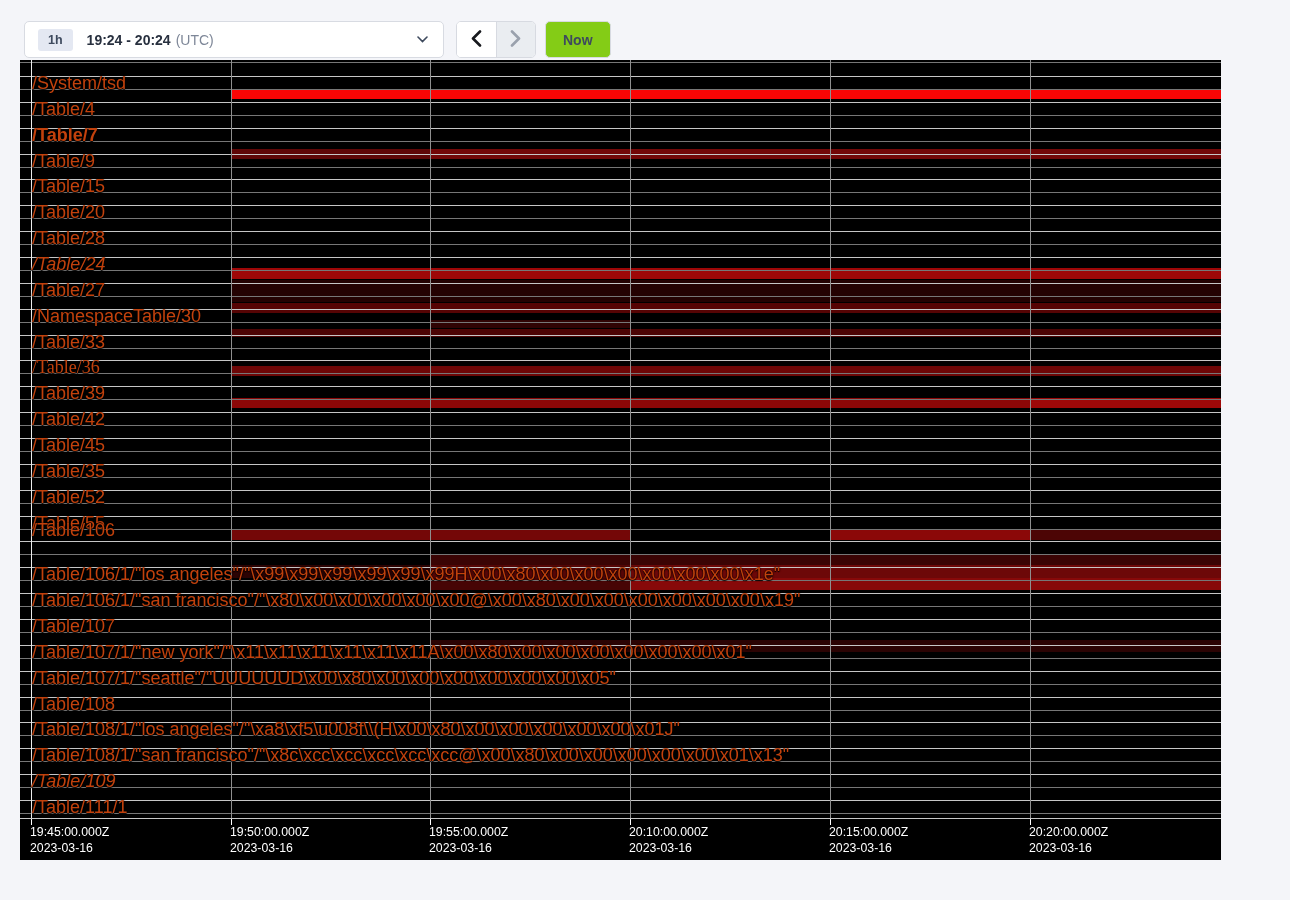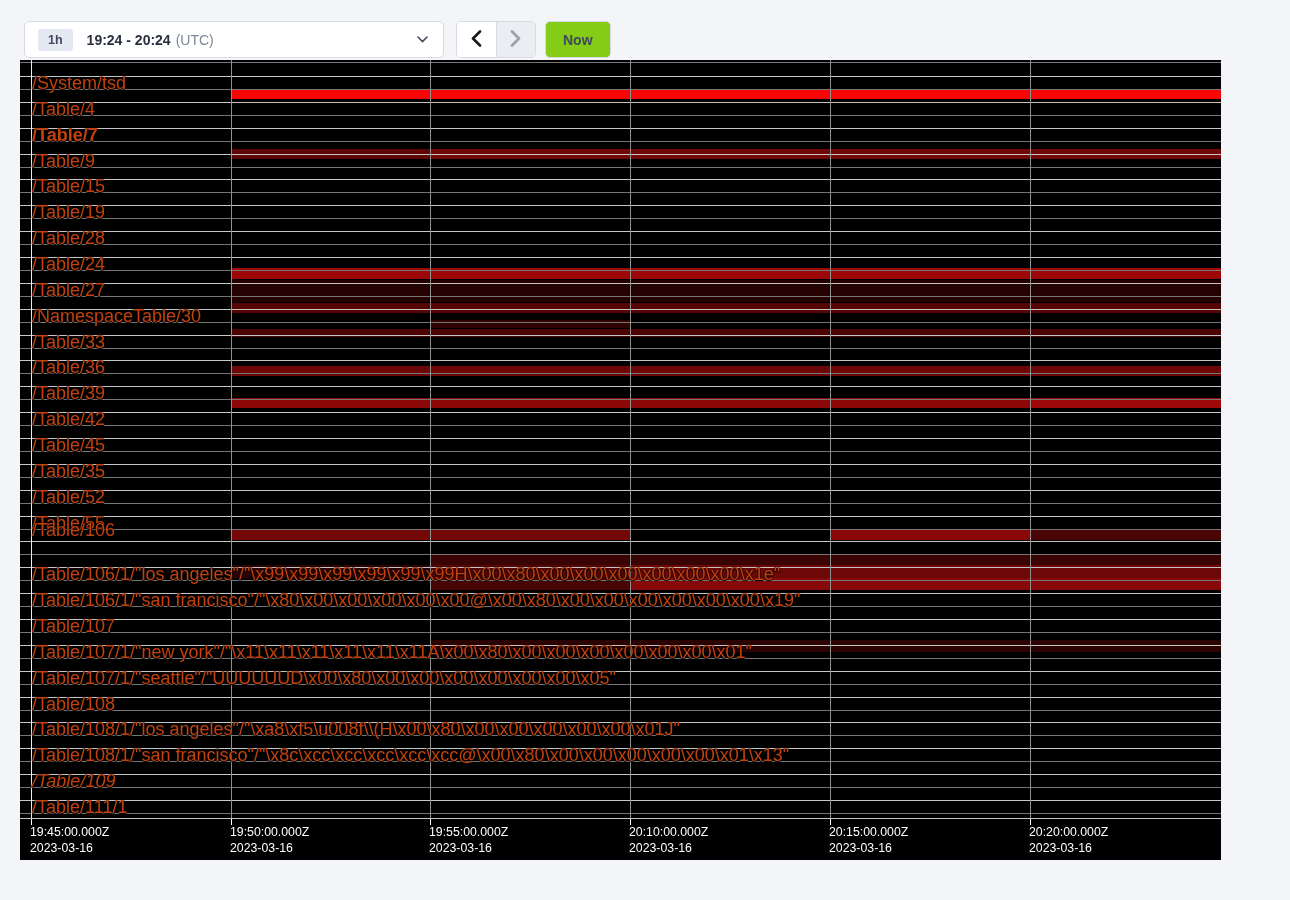--- a/index.html
+++ b/index.html
@@ -171,27 +171,27 @@
         <div class="vline" style="left: 610px;"></div>
         <div class="vline" style="left: 810px;"></div>
         <div class="vline" style="left: 1010px;"></div>
       </div>
     <div id="kv-labels">
         <div class="rowlabel" style="top: 17px;">/System/tsd</div>
         <div class="rowlabel" style="top: 43px;">/Table/4</div>
         <div class="rowlabel" style="top: 69px; font-weight: bold;">/Table/7</div>
         <div class="rowlabel" style="top: 95px;">/Table/9</div>
         <div class="rowlabel" style="top: 120px;">/Table/15</div>
-        <div class="rowlabel" style="top: 146px;">/Table/19</div>
+        <div class="rowlabel" style="top: 146px;">/Table/20</div>
         <div class="rowlabel" style="top: 172px;">/Table/28</div>
-        <div class="rowlabel" style="top: 198px;">/Table/24</div>
+        <div class="rowlabel" style="top: 198px; font-style: italic;">/Table/24</div>
         <div class="rowlabel" style="top: 224px;">/Table/27</div>
         <div class="rowlabel" style="top: 250px;">/NamespaceTable/30</div>
         <div class="rowlabel" style="top: 276px;">/Table/33</div>
-        <div class="rowlabel" style="top: 301px;">/Table/36</div>
+        <div class="rowlabel" style="top: 301px; font-family: Liberation Serif, serif;">/Table/36</div>
         <div class="rowlabel" style="top: 327px;">/Table/39</div>
         <div class="rowlabel" style="top: 353px;">/Table/42</div>
         <div class="rowlabel" style="top: 379px;">/Table/45</div>
         <div class="rowlabel" style="top: 405px;">/Table/35</div>
         <div class="rowlabel" style="top: 431px;">/Table/52</div>
         <div class="rowlabel" style="top: 457px;">/Table/55</div>
         <div class="rowlabel" style="top: 464px; text-align: center;">/Table/106</div>
         <div class="rowlabel" style="top: 508px;">/Table/106/1/"los angeles"/"\x99\x99\x99\x99\x99\x99H\x00\x80\x00\x00\x00\x00\x00\x00\x1e"</div>
         <div class="rowlabel" style="top: 534px;">/Table/106/1/"san francisco"/"\x80\x00\x00\x00\x00\x00@\x00\x80\x00\x00\x00\x00\x00\x00\x19"</div>
         <div class="rowlabel" style="top: 560px;">/Table/107</div>

